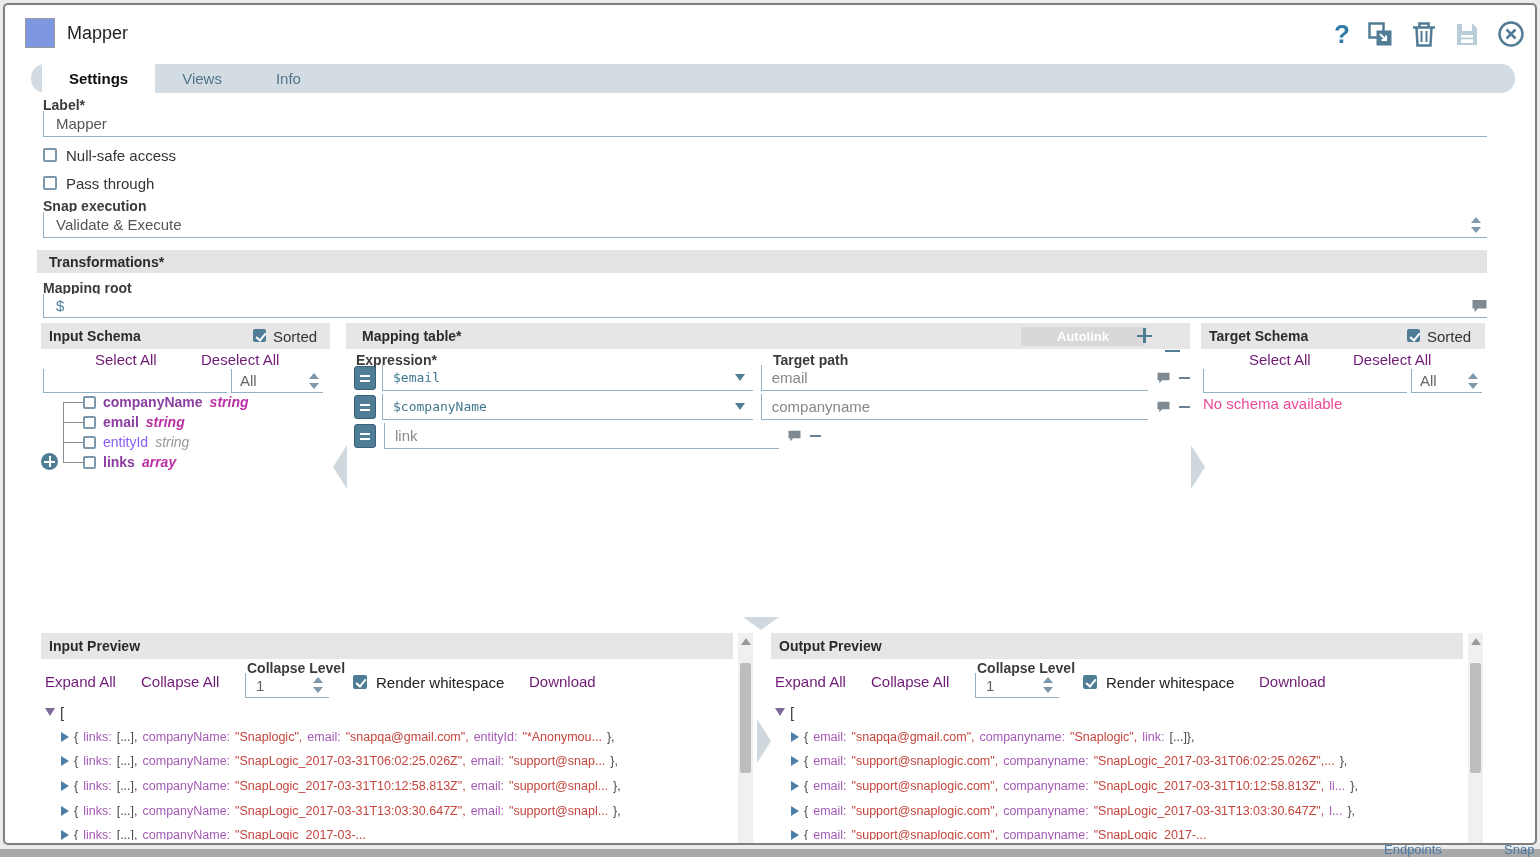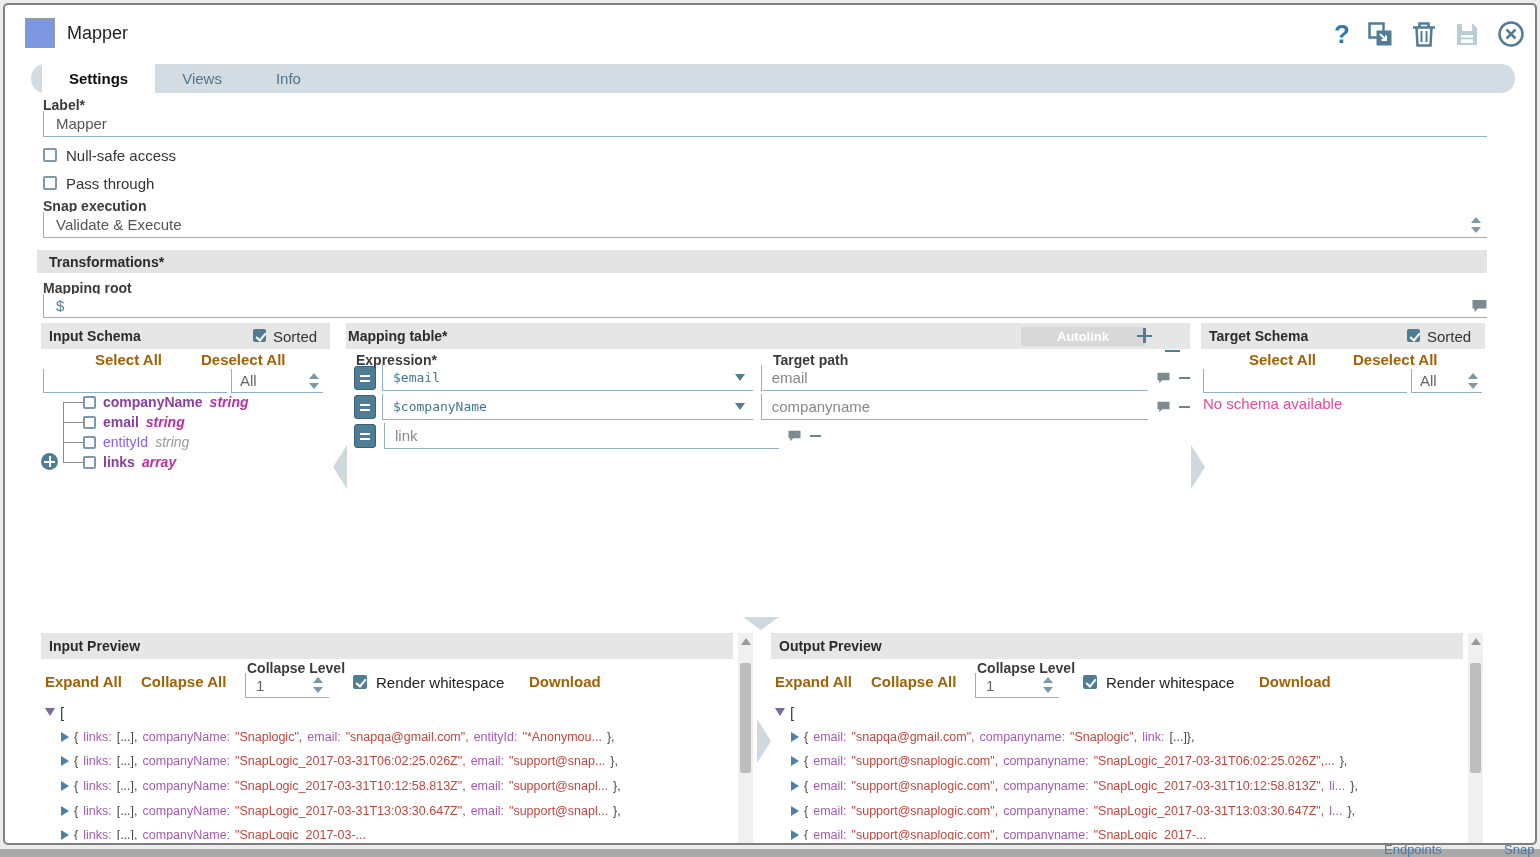--- a/index.html
+++ b/index.html
@@ -30,21 +30,21 @@
   .cb.checked { background:#4f7d96; border-color:#4f7d96; }
   .cb.checked::after { content:""; position:absolute; left:3px; top:0px; width:4px; height:8px;
                        border-right:2px solid #fff; border-bottom:2px solid #fff; transform:rotate(40deg); }
   .cb-label { position:absolute; font-size:15px; color:#333; }
   .spinner { position:absolute; width:10px; height:18px; cursor:pointer; }
   .spinner::before { content:""; position:absolute; left:0; top:1px; border-left:5px solid transparent; border-right:5px solid transparent; border-bottom:6px solid #7d98ab; }
   .spinner::after  { content:""; position:absolute; left:0; bottom:1px; border-left:5px solid transparent; border-right:5px solid transparent; border-top:6px solid #7d98ab; }
 
   .section-hdr { position:absolute; background:#e3e3e3; display:flex; align-items:center; font-size:14px; font-weight:700; color:#2b2b2b; padding-left:12px; }
   .panel-hdr { position:absolute; background:#e6e6e6; display:flex; align-items:center; font-size:14px; font-weight:700; color:#2b2b2b; padding-left:8px; }
-  .link { position:absolute; font-size:15px; color:#a16207; cursor:pointer;font-weight:bold; }
+  .link { position:absolute; font-size:15px; color:#701a75; cursor:pointer; }
 
   
   .tree { position:absolute; }
   .tree-trunk { position:absolute; width:1px; background:#8d8d8d; }
   .tree-row { position:relative; height:20px; padding-left:42px; display:flex; align-items:center; gap:7px; }
   .tree-row::before { content:""; position:absolute; left:22px; top:10px; width:20px; border-top:1px solid #8d8d8d; }
   .tree-row .cb { position:relative; width:13px; height:13px; flex:none; }
   .t-name { font-size:14px; font-weight:700; color:#8a3fa0; }
   .t-type { font-size:14px; font-weight:700; font-style:italic; color:#bb2fa4; }
   .tree-row.dim .t-name { color:#8b5cf6; font-weight:400; }
@@ -215,21 +215,21 @@
         <div class="tree-row">
           <span class="plus-icon" style="top: 1px;"></span>
           <span class="cb"></span>
           <span class="t-name">links</span>
           <span class="t-type">array</span>
         </div>
       </div>
 
     <div class="chev-left" style="left:328px; top:440px;"></div>
 
-    <div class="panel-hdr" style="left:341px; top:318px; width:844px; height:26px; padding-left:2px;">
+    <div class="panel-hdr" style="left:341px; top:318px; width:844px; height:26px; padding-left:16px;">
       <span>Mapping table*</span>
     </div>
     <div class="autolink" style="left:1016px; top:322px; width:124px; height:19px;">Autolink</div>
     <div class="abs icon-plus" style="left:1132px; top:323px;"></div>
     <div class="abs icon-minus" style="left:1160px; top:323px;"></div>
     <div class="sm-label" style="left:351px; top:347px;">Expression*</div>
     <div class="sm-label" style="left:768px; top:347px;">Target path</div>
     <div class="map-rows" id="map-rows" style="left:349px; top:360px; width:836px;">
         <div class="map-row">
           <div class="eq-btn"></div>

